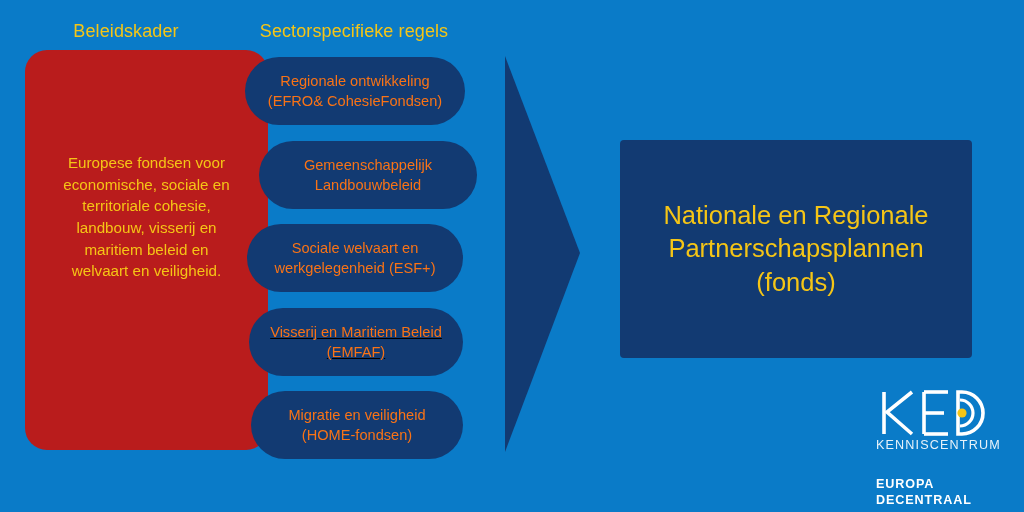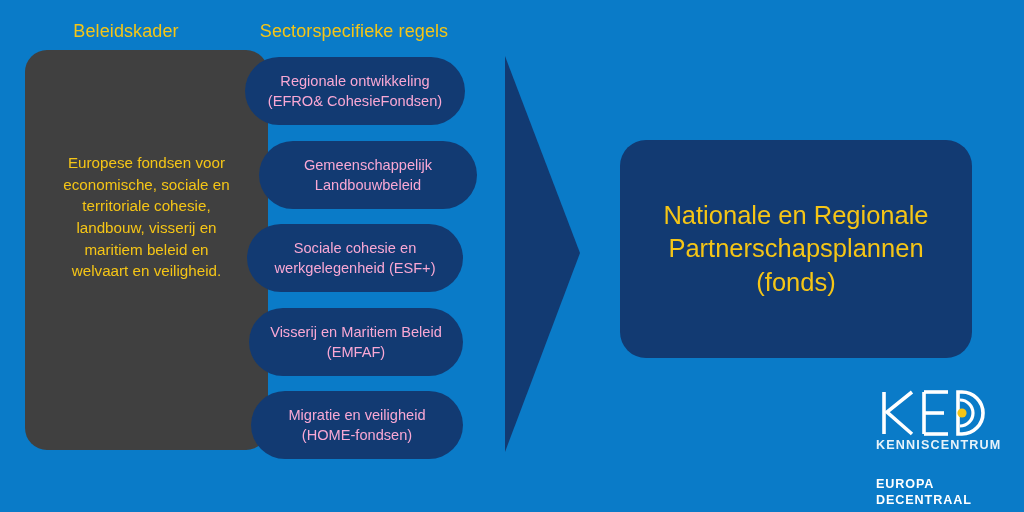--- a/index.html
+++ b/index.html
@@ -30,21 +30,21 @@
   #title-beleidskader { left: 25px;  top: 22px; width: 202px; text-align: center; }
   #title-sector       { left: 243px; top: 22px; width: 222px; text-align: center; }
 
   
   #policy-box {
     position: absolute;
     left: 25px;
     top: 50px;
     width: 243px;
     height: 400px;
-    background: #404040;
+    background: #b91c1c;
     border-radius: 22px;
     display: flex;
     align-items: center;
     justify-content: center;
   }
   #policy-box .body-text {
     color: #F5C516;
     font-size: 15.2px;
     line-height: 1.42;
     text-align: center;
@@ -64,51 +64,51 @@
   .pill {
     position: absolute;
     background: #123A72;
     border-radius: 34px;
     display: flex;
     align-items: center;
     justify-content: center;
     box-sizing: border-box;
   }
   .pill .pill-text {
-    color: #f9a8d4;
+    color: #f97316;
     font-size: 14.6px;
     line-height: 1.38;
     text-align: center;
     white-space: pre-line;
     padding: 0 8px;
   }
   .pill-0 { left: 2px;  top: 0px;   width: 220px; height: 68px; }
   .pill-1 { left: 16px;  top: 84px;  width: 218px; height: 68px; }
   .pill-2 { left: 4px;  top: 167px; width: 216px; height: 68px; }
-  .pill-3 { left: 6px;  top: 251px; width: 214px; height: 68px; }
+  .pill-3 { left: 6px;  top: 251px; width: 214px; height: 68px; text-decoration: underline; }
   .pill-4 { left: 8px;  top: 334px; width: 212px; height: 68px; }
 
   
   #flow-arrow {
     position: absolute;
     left: 500px;
     top: 50px;
     width: 86px;
     height: 410px;
   }
 
   
   #outcome-box {
     position: absolute;
     left: 620px;
     top: 140px;
     width: 352px;
     height: 218px;
     background: #123A72;
-    border-radius: 26px;
+    border-radius: 4px;
     display: flex;
     align-items: center;
     justify-content: center;
   }
   #outcome-box .outcome-text {
     color: #F5C516;
     font-size: 25.5px;
     line-height: 1.32;
     text-align: center;
     white-space: pre-line;
@@ -125,21 +125,21 @@
   }
   #ked-mark { display: block; }
   .logo-line {
     color: #ffffff;
     font-size: 12.6px;
     line-height: 1.22;
     letter-spacing: 0.9px;
     text-align: left;
     white-space: nowrap;
   }
-  .logo-line.thin   { font-weight: bold; opacity: 0.9; letter-spacing: 1.15px; }
+  .logo-line.thin   { font-weight: normal; opacity: 0.9; letter-spacing: 1.15px; }
   .logo-line.semi   { font-weight: bold; margin-top: 24px; }
   .logo-line.bold   { font-weight: bold; }
 </style>
 </head>
 <body>
 
 <div id="stage">
 
   <div id="title-beleidskader" class="col-title">Beleidskader</div>
 
@@ -160,21 +160,21 @@
       <div class="pill-text">Regionale ontwikkeling
 (EFRO&amp; CohesieFondsen)</div>
     </div>
 
     <div class="pill pill-1">
       <div class="pill-text">Gemeenschappelijk
 Landbouwbeleid</div>
     </div>
 
     <div class="pill pill-2">
-      <div class="pill-text">Sociale cohesie en
+      <div class="pill-text">Sociale welvaart en
 werkgelegenheid (ESF+)</div>
     </div>
 
     <div class="pill pill-3">
       <div class="pill-text">Visserij en Maritiem Beleid
 (EMFAF)</div>
     </div>
 
     <div class="pill pill-4">
       <div class="pill-text">Migratie en veiligheid

